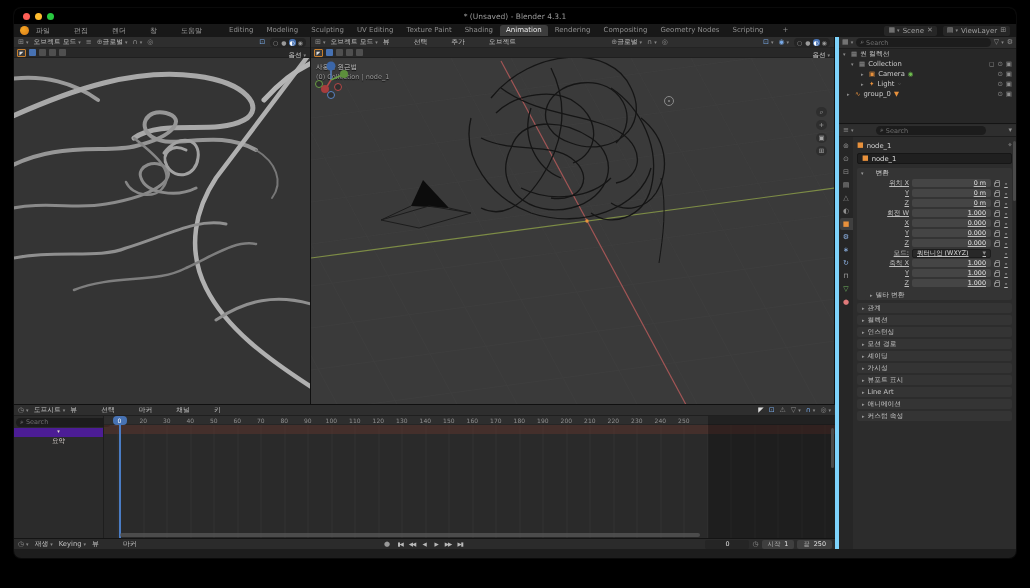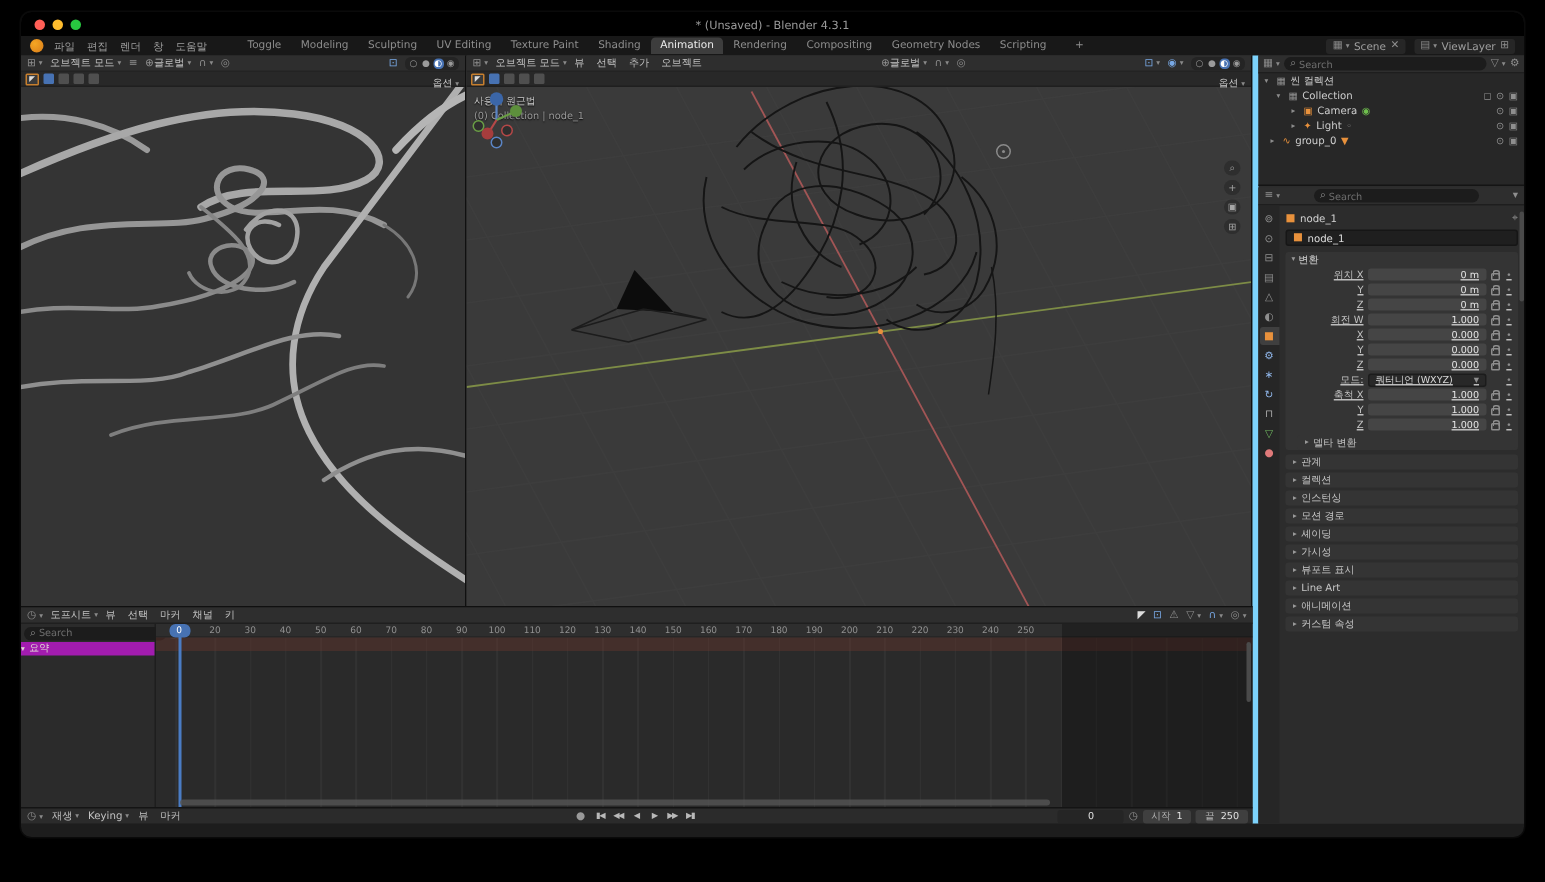--- a/index.html
+++ b/index.html
@@ -8,21 +8,21 @@
   .win{position:absolute;left:14px;top:8px;width:1002px;height:550px;background:#1d1d1d;border-radius:7px;overflow:hidden;box-shadow:0 0 0 1px #0a0a0a;}
   
   .titlebar{position:relative;height:16px;background:#000000;display:flex;align-items:center;justify-content:center;}
   .title{color:#9b9b9b;font-size:7.5px;}
   .lights{position:absolute;left:9px;top:5px;display:flex;gap:5px;}
   .light{width:7px;height:7px;border-radius:50%;}
   .lr{background:#ff5f57}.ly{background:#febc2e}.lg{background:#28c840}
   
   .topbar{position:absolute;left:0;top:16px;width:100%;height:13px;background:#181818;display:flex;align-items:center;padding:0 6px;gap:7px;font-size:7px;color:#9f9f9f;white-space:nowrap;}
   .blogo{width:9px;height:9px;border-radius:50%;background:radial-gradient(circle at 35% 35%,#f5a623,#d97c1a);flex:0 0 auto;}
-  .menus{display:flex;gap:8px;}
+  .menus{display:flex;gap:24px;}
   .menus span{cursor:default;}
   .tabs{display:flex;gap:1px;margin-left:14px;}
   .tab{padding:1px 6px 2px;border-radius:3px 3px 0 0;color:#8d8d8d;}
   .tab.active{background:#3d3d3d;color:#ececec;}
   .topbar-right{margin-left:auto;display:flex;gap:6px;align-items:center;color:#9f9f9f;}
   .chip{display:flex;align-items:center;gap:3px;background:#262626;border-radius:2px;padding:1px 4px;}
   
   .ic{font-size:7px;color:#8f8f8f;line-height:1;}
   .ic::before{content:attr(data-g);}
   .dd::after{content:"▾";font-size:5px;color:#8a8a8a;margin-left:2px;}
@@ -70,21 +70,21 @@
   .ptab.active{background:#3f3f3f;color:#e8913c;}
   .ptab:nth-child(8),.ptab:nth-child(9),.ptab:nth-child(10){color:#8fb5e8;}
   .ptab:nth-child(11){color:#a9a9a9;}
   .ptab:nth-child(12){color:#71b861;}
   .ptab:nth-child(13){color:#e07a7a;}
   .pcontent{flex:1;padding:3px 4px 0 4px;overflow:hidden;position:relative;}
   .crumb{display:flex;align-items:center;gap:3px;height:11px;font-size:6.8px;color:#d2d2d2;}
   .crumb .grow{flex:1;}
   .namefield{display:flex;align-items:center;gap:3px;background:#1f1f1f;border:1px solid #161616;border-radius:2px;height:11px;padding:0 4px;margin:2px 0 4px;font-size:6.8px;color:#dedede;}
   .panel{background:#343434;border-radius:2px;margin-bottom:3px;}
-  .panel-h{height:10px;display:flex;align-items:center;gap:2px;padding:0 4px;font-size:6.8px;color:#d8d8d8;}
+  .panel-h{height:10px;display:flex;align-items:center;gap:12px;padding:0 4px;font-size:6.8px;color:#d8d8d8;}
   .panel-h .caret{font-size:5px;color:#999;}
   .trow{display:flex;align-items:center;height:10px;padding:0 3px 0 0;gap:3px;text-decoration:underline;}
   .tlabel{width:52px;text-align:right;font-size:6.6px;color:#c3c3c3;flex:0 0 auto;}
   .tfield{flex:1;background:#454545;border-radius:2px;height:8px;line-height:8px;text-align:right;padding:0 5px;font-size:6.4px;color:#e6e6e6;}
   .lock{position:relative;width:6px;height:5px;border:1px solid #8d8d8d;border-radius:1px;margin-top:2px;flex:0 0 auto;}
   .lock::before{content:"";position:absolute;top:-3px;left:0px;width:3px;height:3px;border:1px solid #8d8d8d;border-bottom:none;border-radius:2px 2px 0 0;}
   .adot{width:6px;text-align:center;color:#8d8d8d;font-size:6px;flex:0 0 auto;}
   .moderow .modefield{flex:1;background:#282828;border:1px solid #1c1c1c;border-radius:2px;height:9px;display:flex;align-items:center;padding:0 4px;font-size:6.4px;color:#d8d8d8;}
   .moderow .modefield .grow{flex:1;}
   .collapsed{background:#343434;border-radius:2px;height:10px;display:flex;align-items:center;gap:3px;padding:0 5px;font-size:6.7px;color:#c6c6c6;margin-bottom:2px;}
@@ -92,21 +92,21 @@
   .sub{margin:2px 2px 3px 8px;}
   .pscroll{position:absolute;right:0;top:4px;width:3px;height:60px;background:#4a4a4a;border-radius:2px;}
   
   .dope{position:absolute;left:0;top:396px;width:821px;height:134px;background:#2a2a2a;border-top:1px solid #101010;}
   .dh{height:11px;background:#2e2e2e;display:flex;align-items:center;gap:5px;padding:0 4px;font-size:6.8px;color:#c2c2c2;border-bottom:1px solid #1f1f1f;}
   .dh .grow{flex:1;}
   .dbody{position:absolute;left:0;top:11px;right:0;bottom:0;}
   .channel{position:absolute;left:0;top:0;width:90px;bottom:0;background:#2b2b2b;border-right:1px solid #1e1e1e;}
   .chsearch{display:flex;align-items:center;gap:2px;height:12px;padding:1px 2px;}
   .chsearch .swap{background:#3c3c3c;border-radius:2px;font-size:6px;color:#bbb;padding:0 2px;height:8px;line-height:8px;}
-  .chrow{height:9px;display:flex;align-items:center;gap:3px;padding:0 0;background:#a21caf;font-size:6.6px;color:#e0d8d4;}
+  .chrow{height:9px;display:flex;align-items:center;gap:3px;padding:0 16px;background:#4c1d95;font-size:6.6px;color:#e0d8d4;flex-direction:column;}
   .tracks{position:absolute;left:90px;top:0;right:0;bottom:0;overflow:hidden;
      background:repeating-linear-gradient(90deg,#323232 0 1px,transparent 1px 23.5px);background-position:15.5px 0;}
   .ruler{position:absolute;left:0;top:0;right:0;height:9px;background:#2e2e2e;border-bottom:1px solid #262626;}
   .rlabels{position:absolute;left:4.1px;top:0;display:flex;}
   .rlabel{display:inline-block;width:23.5px;text-align:center;font-size:6px;color:#909090;line-height:9px;}
   .sumstrip{position:absolute;left:0;top:9px;right:0;height:9px;background:rgba(110,55,45,.38);}
   .outrange{position:absolute;left:603.5px;top:0;right:0;bottom:0;background:rgba(0,0,0,.28);}
   .playline{position:absolute;left:15px;top:8px;bottom:0;width:1.5px;background:#4a7cc4;}
   .playbub{position:absolute;left:8.5px;top:0;width:14px;height:9px;background:#4772b3;border-radius:4px;color:#fff;font-size:6px;text-align:center;line-height:9px;}
   .hscroll{position:absolute;left:16px;bottom:1px;width:580px;height:4px;background:#555;border-radius:2px;opacity:.8;}
@@ -143,21 +143,21 @@
   <div class="topbar">
     <span class="blogo"></span>
     <span class="menus">
         <span>파일</span>
         <span>편집</span>
         <span>렌더</span>
         <span>창</span>
         <span>도움말</span>
       </span>
     <span class="tabs">
-        <span class="tab">Toggle</span>
+        <span class="tab">Editing</span>
         <span class="tab">Modeling</span>
         <span class="tab">Sculpting</span>
         <span class="tab">UV Editing</span>
         <span class="tab">Texture Paint</span>
         <span class="tab">Shading</span>
         <span class="tab active">Animation</span>
         <span class="tab">Rendering</span>
         <span class="tab">Compositing</span>
         <span class="tab">Geometry Nodes</span>
         <span class="tab">Scripting</span>

